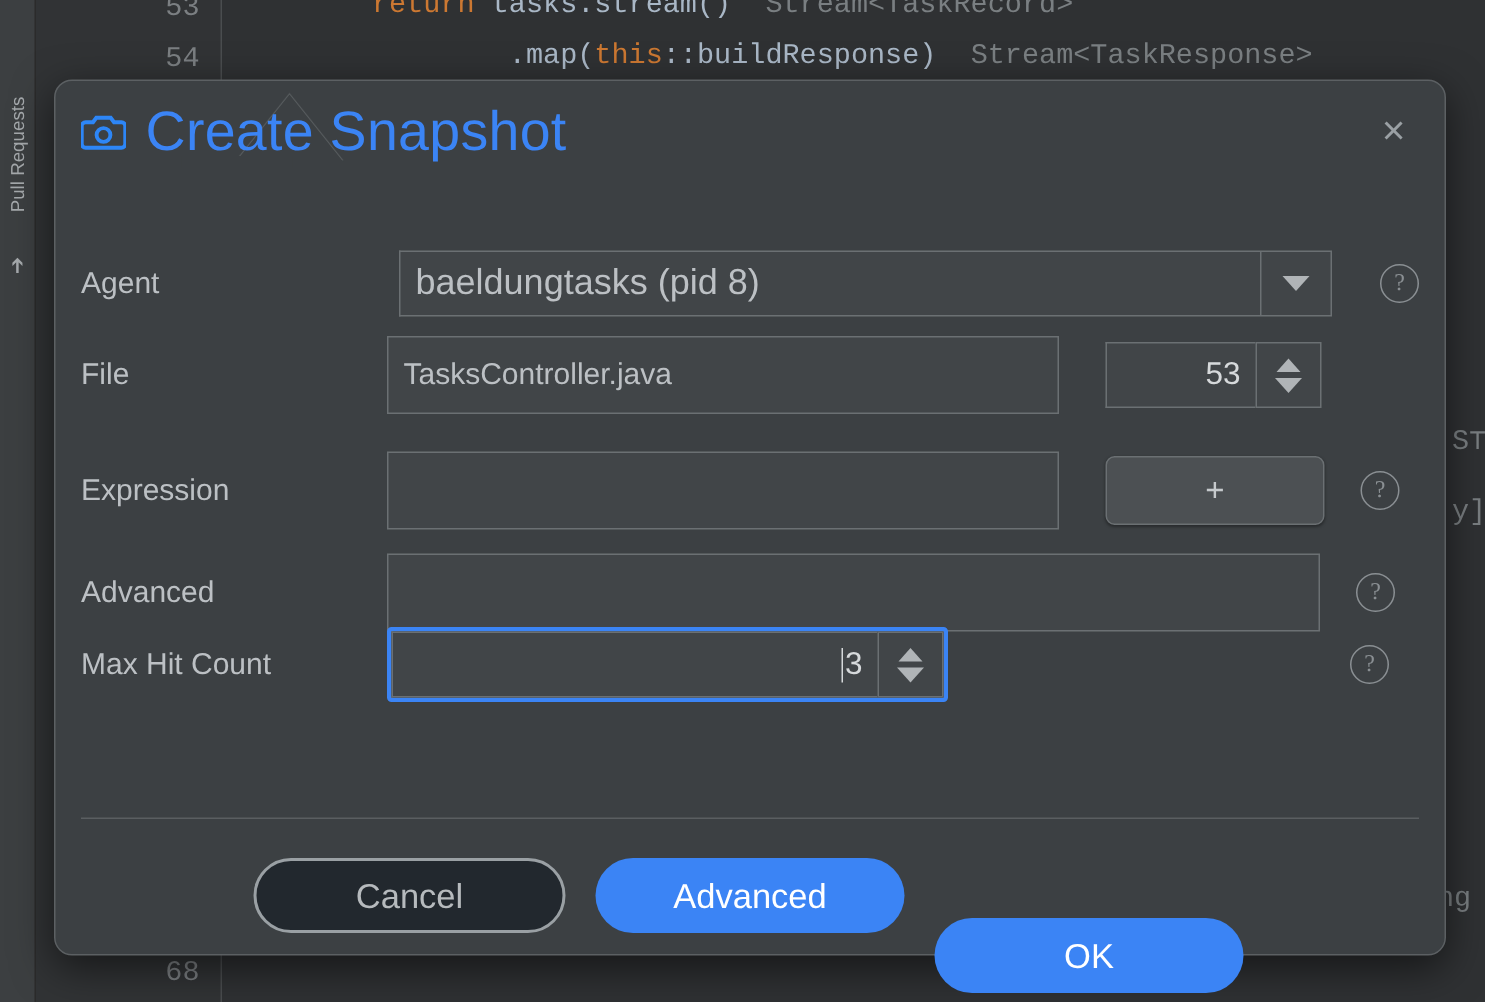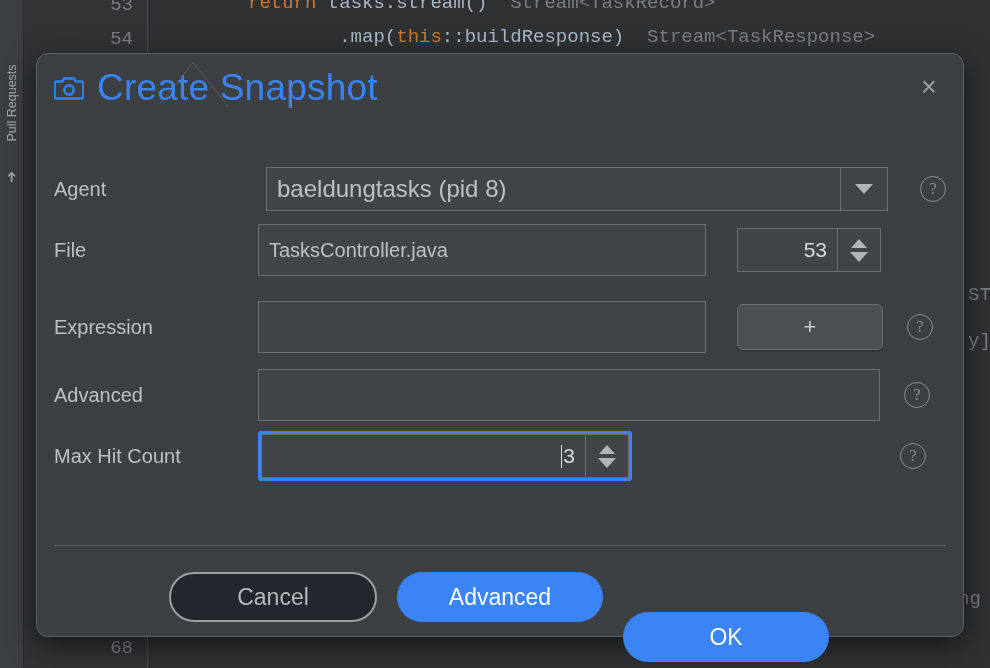--- a/index.html
+++ b/index.html
@@ -250,21 +250,21 @@
       <div class="plus-btn" style="margin-left:31px;">+</div>
       <div class="help" style="margin-left:24px;">?</div>
     </div>
 
     <div class="row" style="top:317px;">
       <span class="row-label">Advanced</span>
       <div class="field" style="width:622px;"></div>
       <div class="help" style="margin-left:24px;">?</div>
     </div>
 
-    <div class="row" style="top:378px;">
+    <div class="row" style="top:365px;">
       <span class="row-label">Max Hit Count</span>
       <div class="focus-wrap">
         <div class="spinner">
           <div class="spin-text" style="width:324px;">
               <span class="caret"></span>
               <span>3</span>
             </div>
           <div class="spin-btns">
             <i class="tri-up"></i>
               <i class="tri-down"></i>

